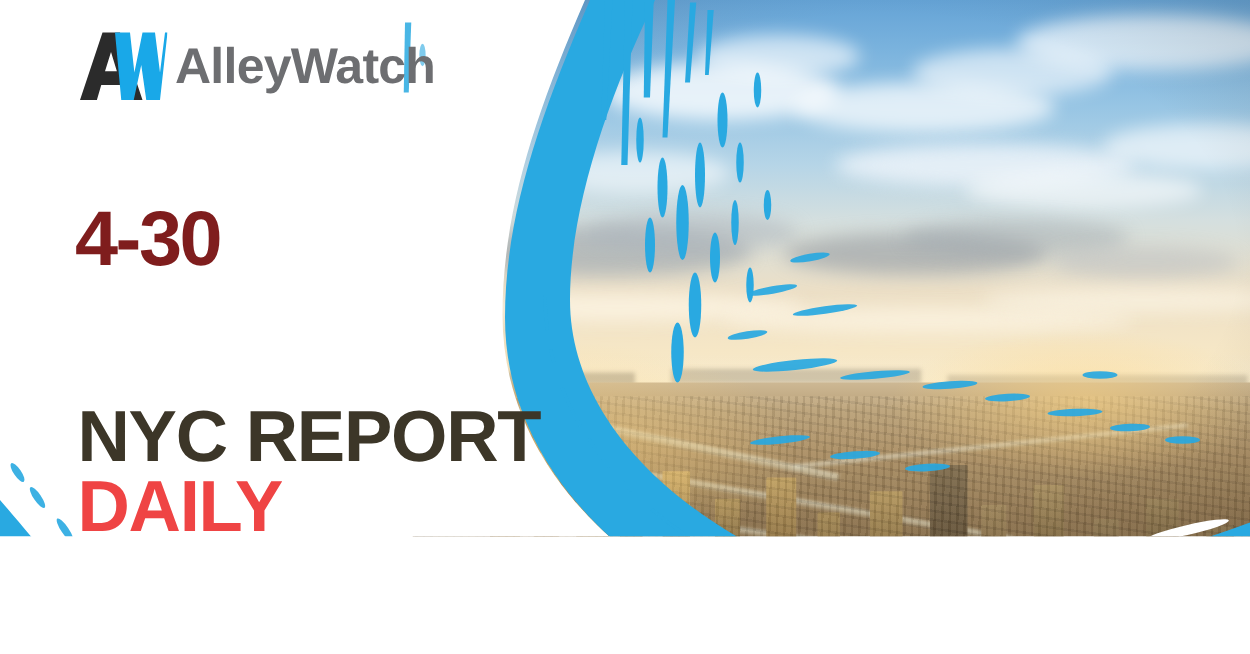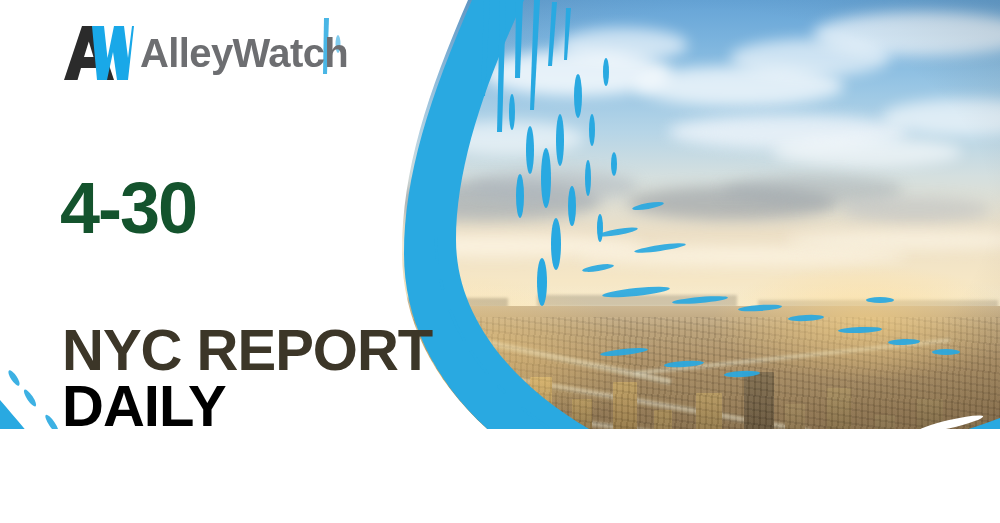--- a/index.html
+++ b/index.html
@@ -86,41 +86,41 @@
     font-size:40px;
     font-weight:bold;
     letter-spacing:-0.6px;
     color:#6d6e71;
     line-height:1;
     white-space:nowrap;
   }
 
   
   #date{
-    position:absolute;left:60px;top:172px;
-    font-size:72px;
+    position:absolute;left:60px;top:161px;
+    font-size:62px;
     font-weight:bold;
-    color:#14532d;
+    color:#7f1d1d;
     letter-spacing:-2px;
     line-height:1;
     white-space:nowrap;
   }
 
   
   #headline{position:absolute;left:62px;top:322px;line-height:0.96;}
   .hl{
     font-size:58px;
     font-weight:bold;
     letter-spacing:-1px;
     white-space:nowrap;
     display:block;
     margin:0;
   }
   .hl-dark{color:#3c3628;}
-  .hl-blue{color:#000000;}
+  .hl-blue{color:#ef4444;}
 </style>
 </head>
 <body>
 
 <div id="banner">
 
   <div id="photo-layer">
     <div id="photo">
 
       <div class="sky"></div>

